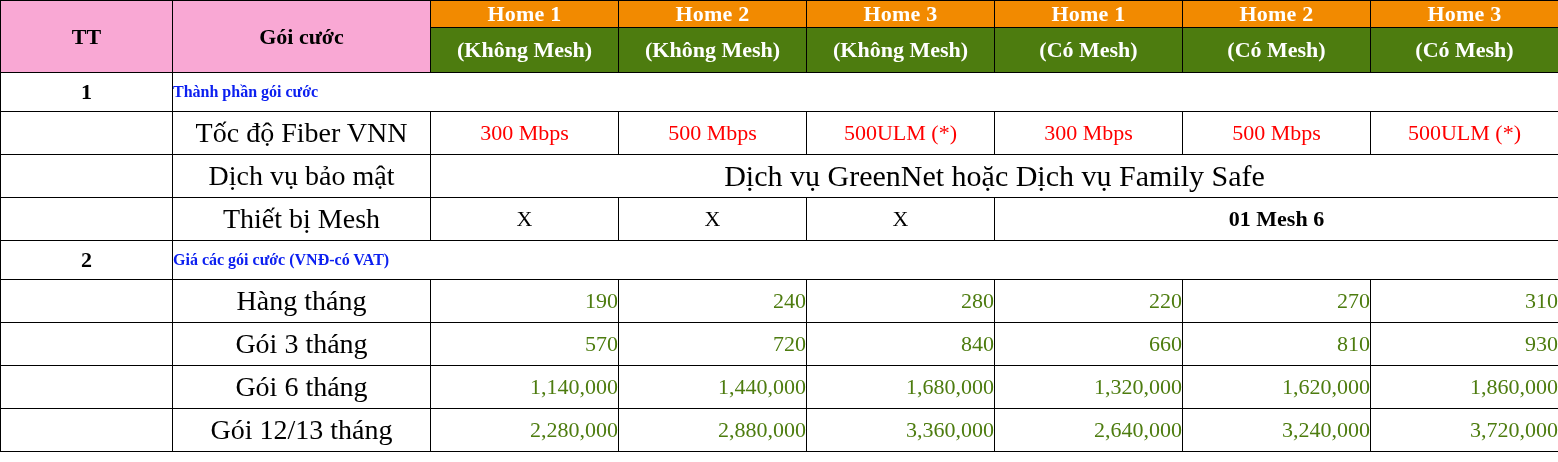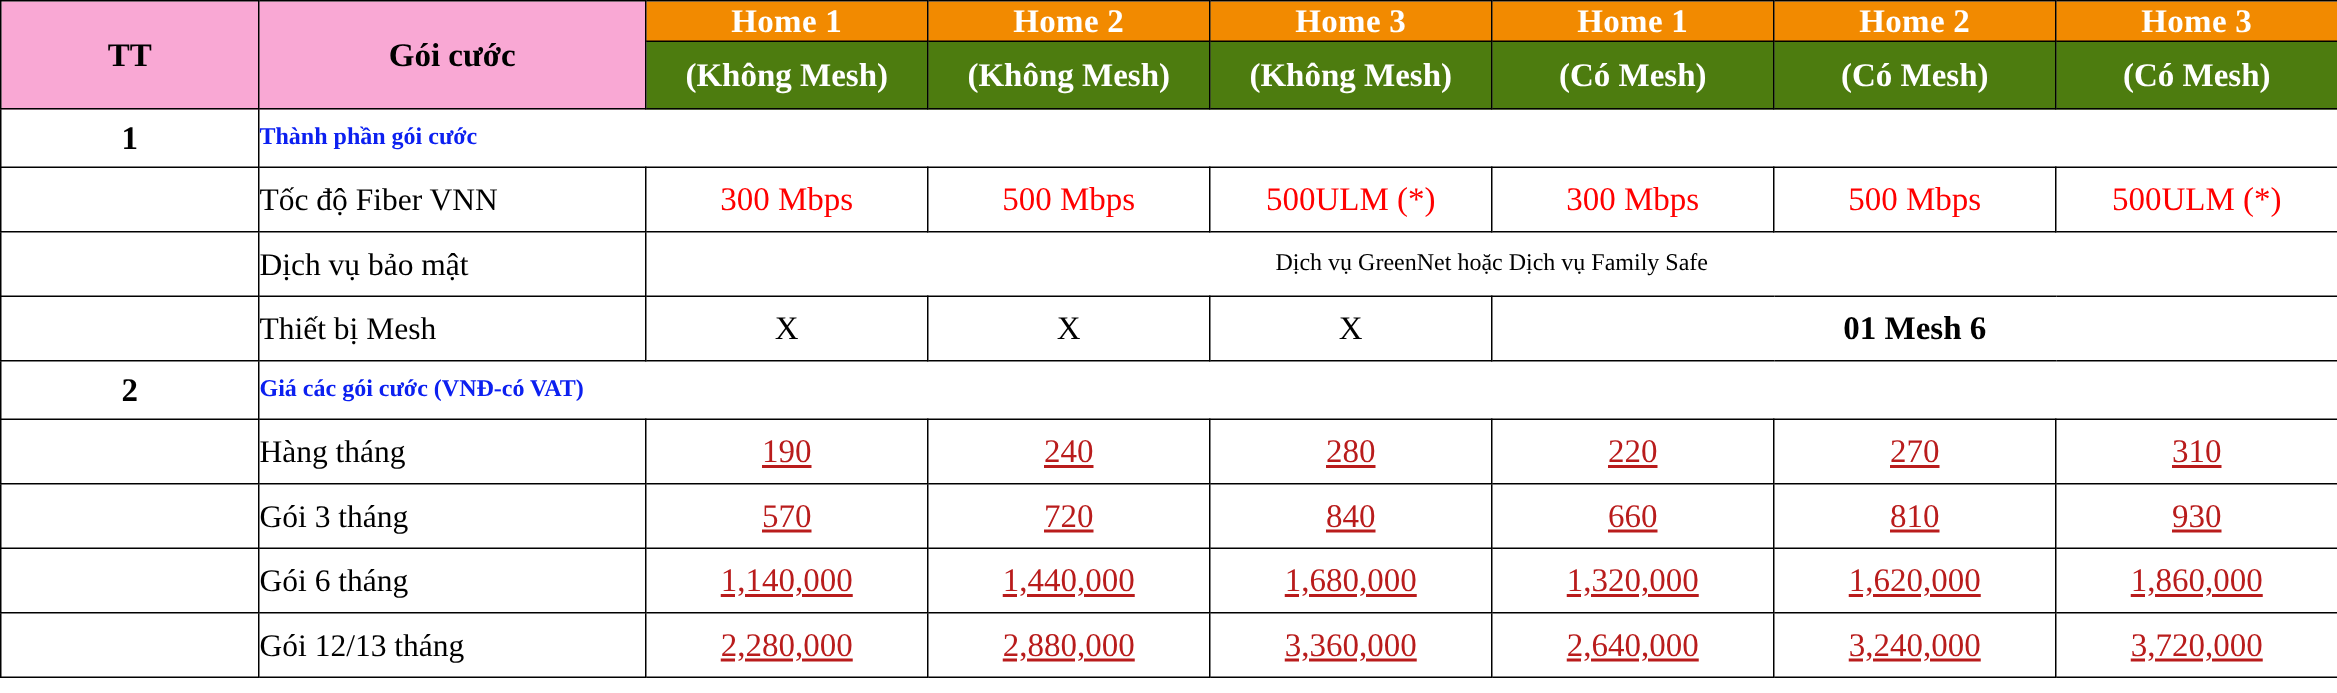--- a/index.html
+++ b/index.html
@@ -70,51 +70,50 @@
     font-size: 22px;
     color: #000000;
   }
   .blank-cell {
     background: #ffffff;
   }
   .item-row td {
     height: 43px;
   }
   .item-name {
-    text-align: left;
+    text-align: center;
     padding-left: 10px;
-    font-size: 21px;
+    font-size: 28px;
     color: #000000;
   }
   .val-red-center {
     text-align: center;
     font-size: 22px;
     color: #FF0000;
   }
   .val-red-right {
-    text-align: center;
+    text-align: right;
     padding-right: 8px;
     font-size: 22px;
-    color: #b91c1c;
-    text-decoration: underline;
+    color: #4d7c0f;
   }
   .val-black-center {
     text-align: center;
     font-size: 22px;
     color: #000000;
   }
   .val-black-center-bold {
     text-align: center;
     font-size: 22px;
     font-weight: bold;
     color: #000000;
   }
   .merged-text {
     text-align: center;
-    font-size: 16px;
+    font-size: 30px;
     color: #000000;
   }
 </style>
 </head>
 <body>
 
 <table class="pricing">
   <colgroup>
     <col class="c-tt">
     <col class="c-name">

